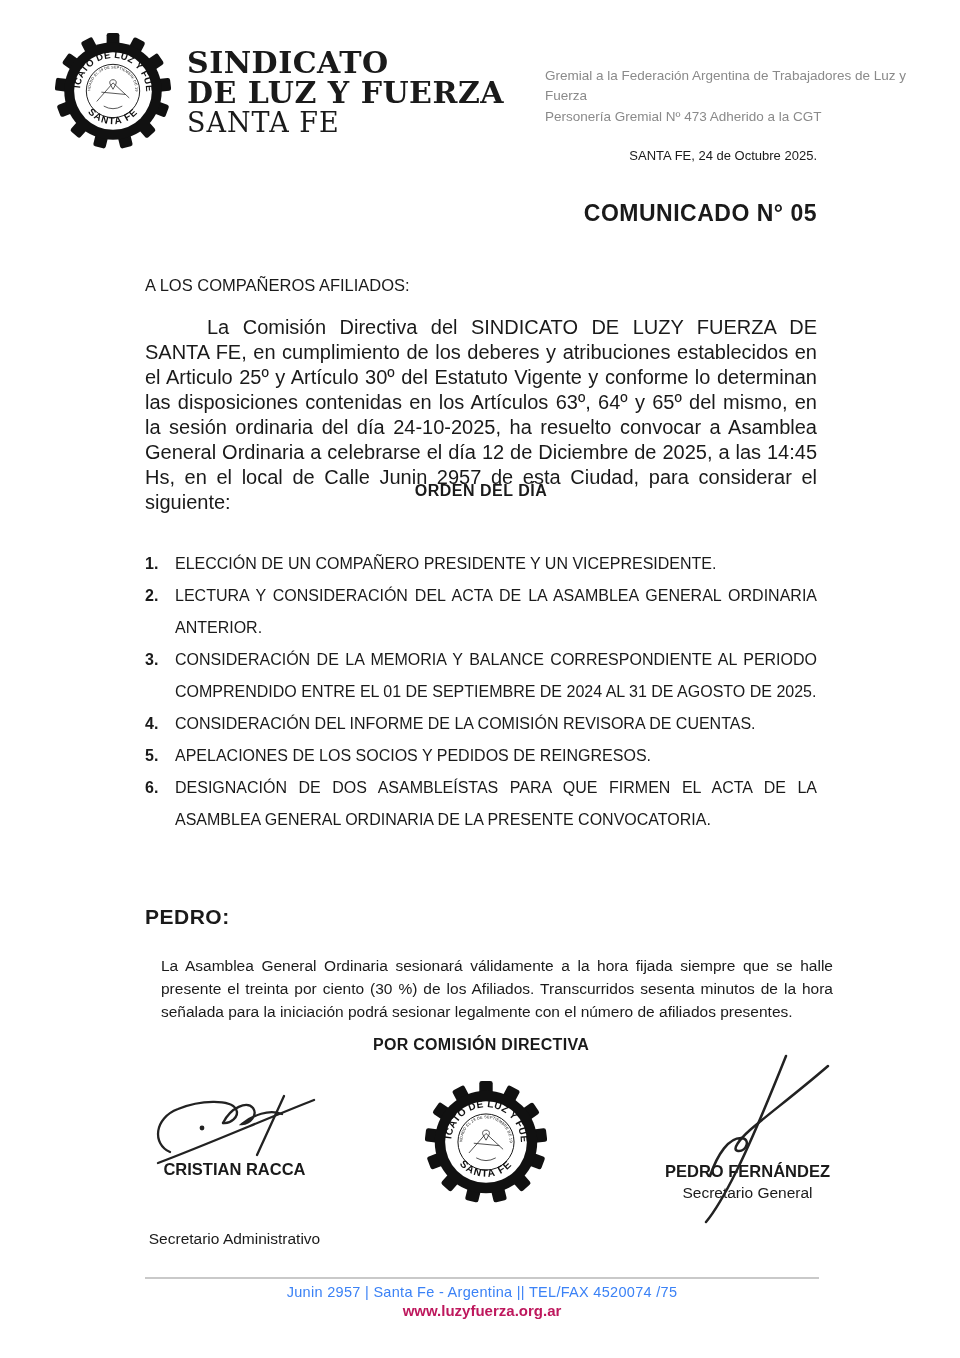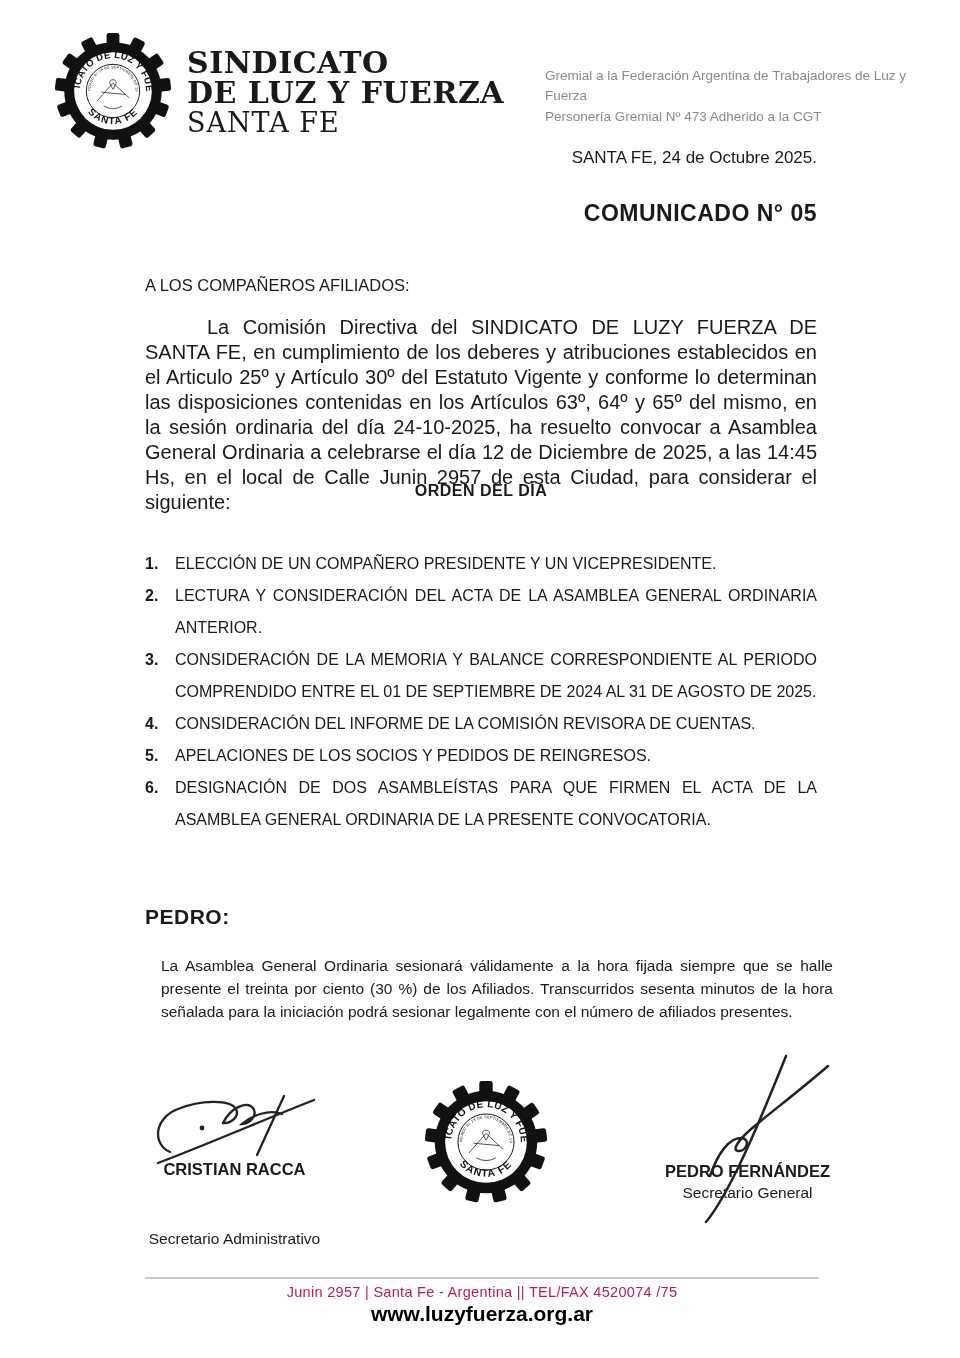--- a/index.html
+++ b/index.html
@@ -17,21 +17,21 @@
   .logo-svg{width:116px;height:118px;flex:0 0 auto;}
   .wordmark{margin-left:16px;margin-top:16px;font-family:"DejaVu Serif",serif;line-height:1.0;}
   .wm1,.wm2{font-size:30px;font-weight:bold;letter-spacing:.5px;}
   .wm3{font-size:27px;font-weight:normal;letter-spacing:1px;margin-top:1px;}
   .affiliation{
     position:absolute;top:66px;left:545px;width:370px;
     font-size:13.5px;line-height:1.5;color:#8a8a8a;
   }
   
   .content{position:absolute;left:145px;width:672px;}
-  .date-line{top:148px;text-align:right;font-size:17px;}
+  .date-line{top:148px;text-align:right;font-size:13px;}
   .doc-title{top:200px;text-align:right;font-size:23px;font-weight:bold;letter-spacing:.5px;}
   .salutation{top:276px;font-size:16.5px;}
   .intro{
     top:315px;font-size:20px;line-height:25px;
     text-align:justify;text-indent:62px;
   }
   .agenda-heading{top:482px;text-align:center;font-size:16px;font-weight:bold;letter-spacing:.5px;}
   .agenda-list{top:548px;font-size:16px;line-height:32px;}
   .agenda-item{display:flex;}
   .agenda-num{flex:0 0 30px;font-weight:bold;}
@@ -46,23 +46,23 @@
   .sig-title.left{top:1182px;left:142px;width:185px;margin-top:48px;}
   .sig-name.right{top:1162px;left:655px;width:185px;}
   .sig-title.right{top:1184px;left:655px;width:185px;}
   .sig-svg{position:absolute;pointer-events:none;}
   .sig-svg.left{left:150px;top:1088px;width:172px;height:80px;}
   .sig-svg.right{left:662px;top:1052px;width:172px;height:172px;z-index:3;}
   .stamp-svg{position:absolute;left:425px;top:1078px;width:122px;height:128px;}
   
   .footer-rule{position:absolute;left:145px;top:1277px;width:674px;height:2px;background:#c9c9c9;}
   .footer-line1{position:absolute;left:145px;top:1284px;width:674px;text-align:center;
-    font-size:14.5px;color:#be185d;letter-spacing:.3px;}
+    font-size:14.5px;color:#3b82f6;letter-spacing:.3px;}
   .footer-line2{position:absolute;left:145px;top:1302px;width:674px;text-align:center;
-    font-size:21px;color:#000000;font-weight:bold;}
+    font-size:15px;color:#be185d;font-weight:bold;}
   .seal-text{font-family:"Liberation Sans",sans-serif;fill:#111;}
 </style>
 </head>
 <body>
 
 <div class="page">
 
   <div class="header">
     <svg class="logo-svg" viewBox="0 0 200 200">
       <g fill="#111">
@@ -149,20 +149,21 @@
     </div>
     <div class="agenda-item">
       <span class="agenda-num">6.</span>
       <span class="agenda-text">DESIGNACIÓN DE DOS ASAMBLEÍSTAS PARA QUE FIRMEN EL ACTA DE LA ASAMBLEA GENERAL ORDINARIA DE LA PRESENTE CONVOCATORIA.</span>
     </div>
   </div>
 
   <div class="content nota-heading">PEDRO:</div>
   <p class="content nota-text" style="margin:16px">La Asamblea General Ordinaria sesionará válidamente a la hora fijada siempre que se halle presente el treinta por ciento (30 %) de los Afiliados. Transcurridos sesenta minutos de la hora señalada para la iniciación podrá sesionar legalmente con el número de afiliados presentes.</p>
 
+  <div class="content closing">POR COMISIÓN DIRECTIVA</div>
 
   <svg class="sig-svg left" viewBox="0 0 172 80">
     <g stroke="#222" stroke-width="2.3" fill="none" stroke-linecap="round">
       <path d="M20,64 C2,56 4,30 28,21 C50,12 80,11 86,21 C90,29 80,36 73,35"></path>
       <path d="M73,35 C81,19 97,13 103,20 C108,27 100,36 92,36 C103,27 119,21 132,26"></path>
       <path d="M8,75 C56,57 118,30 164,12"></path>
       <path d="M134,8 L107,67"></path>
     </g>
     <circle cx="52" cy="40" r="2.4" fill="#222"></circle>
   </svg>

